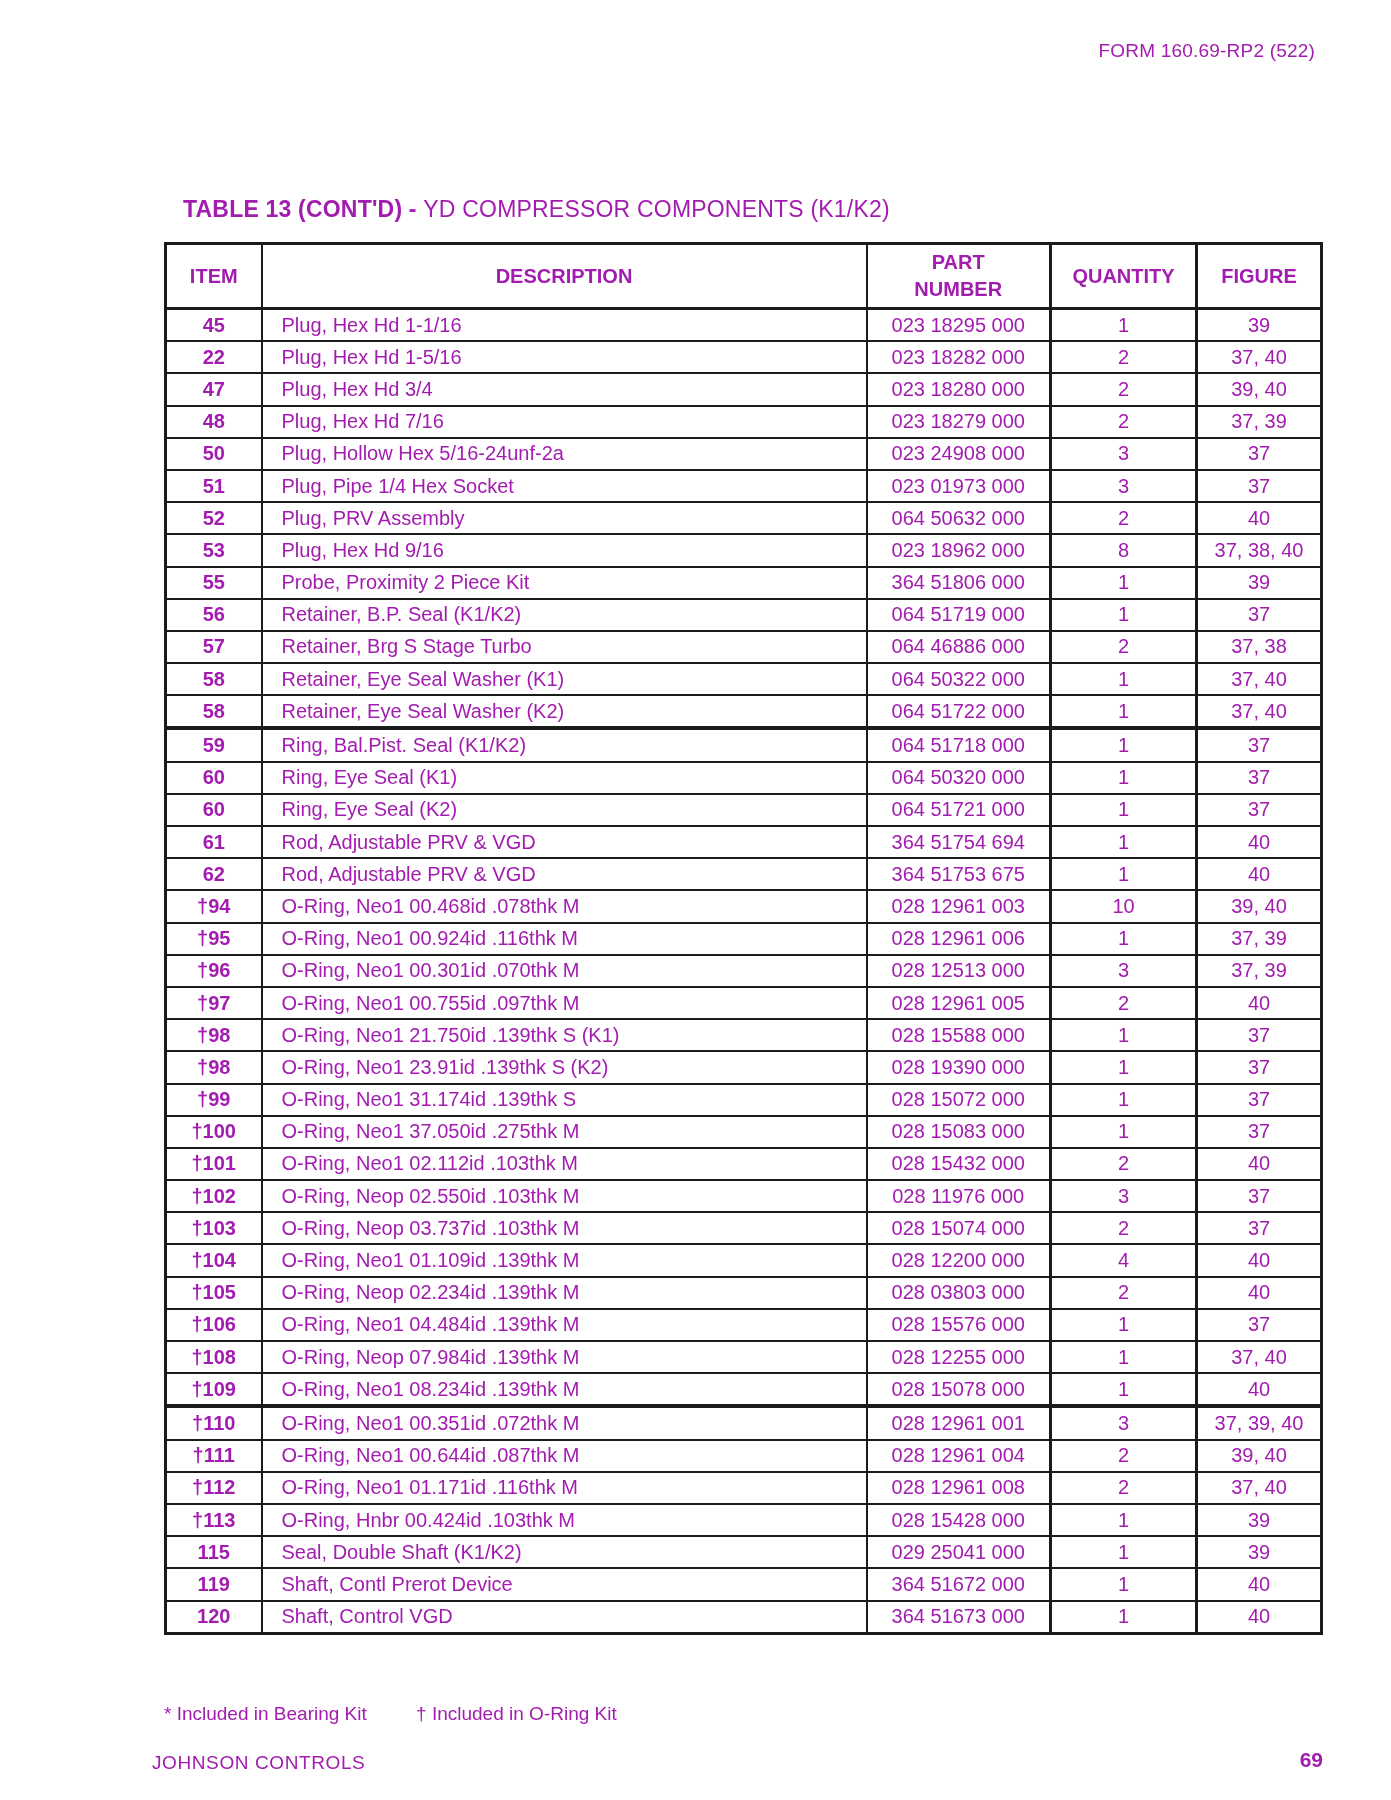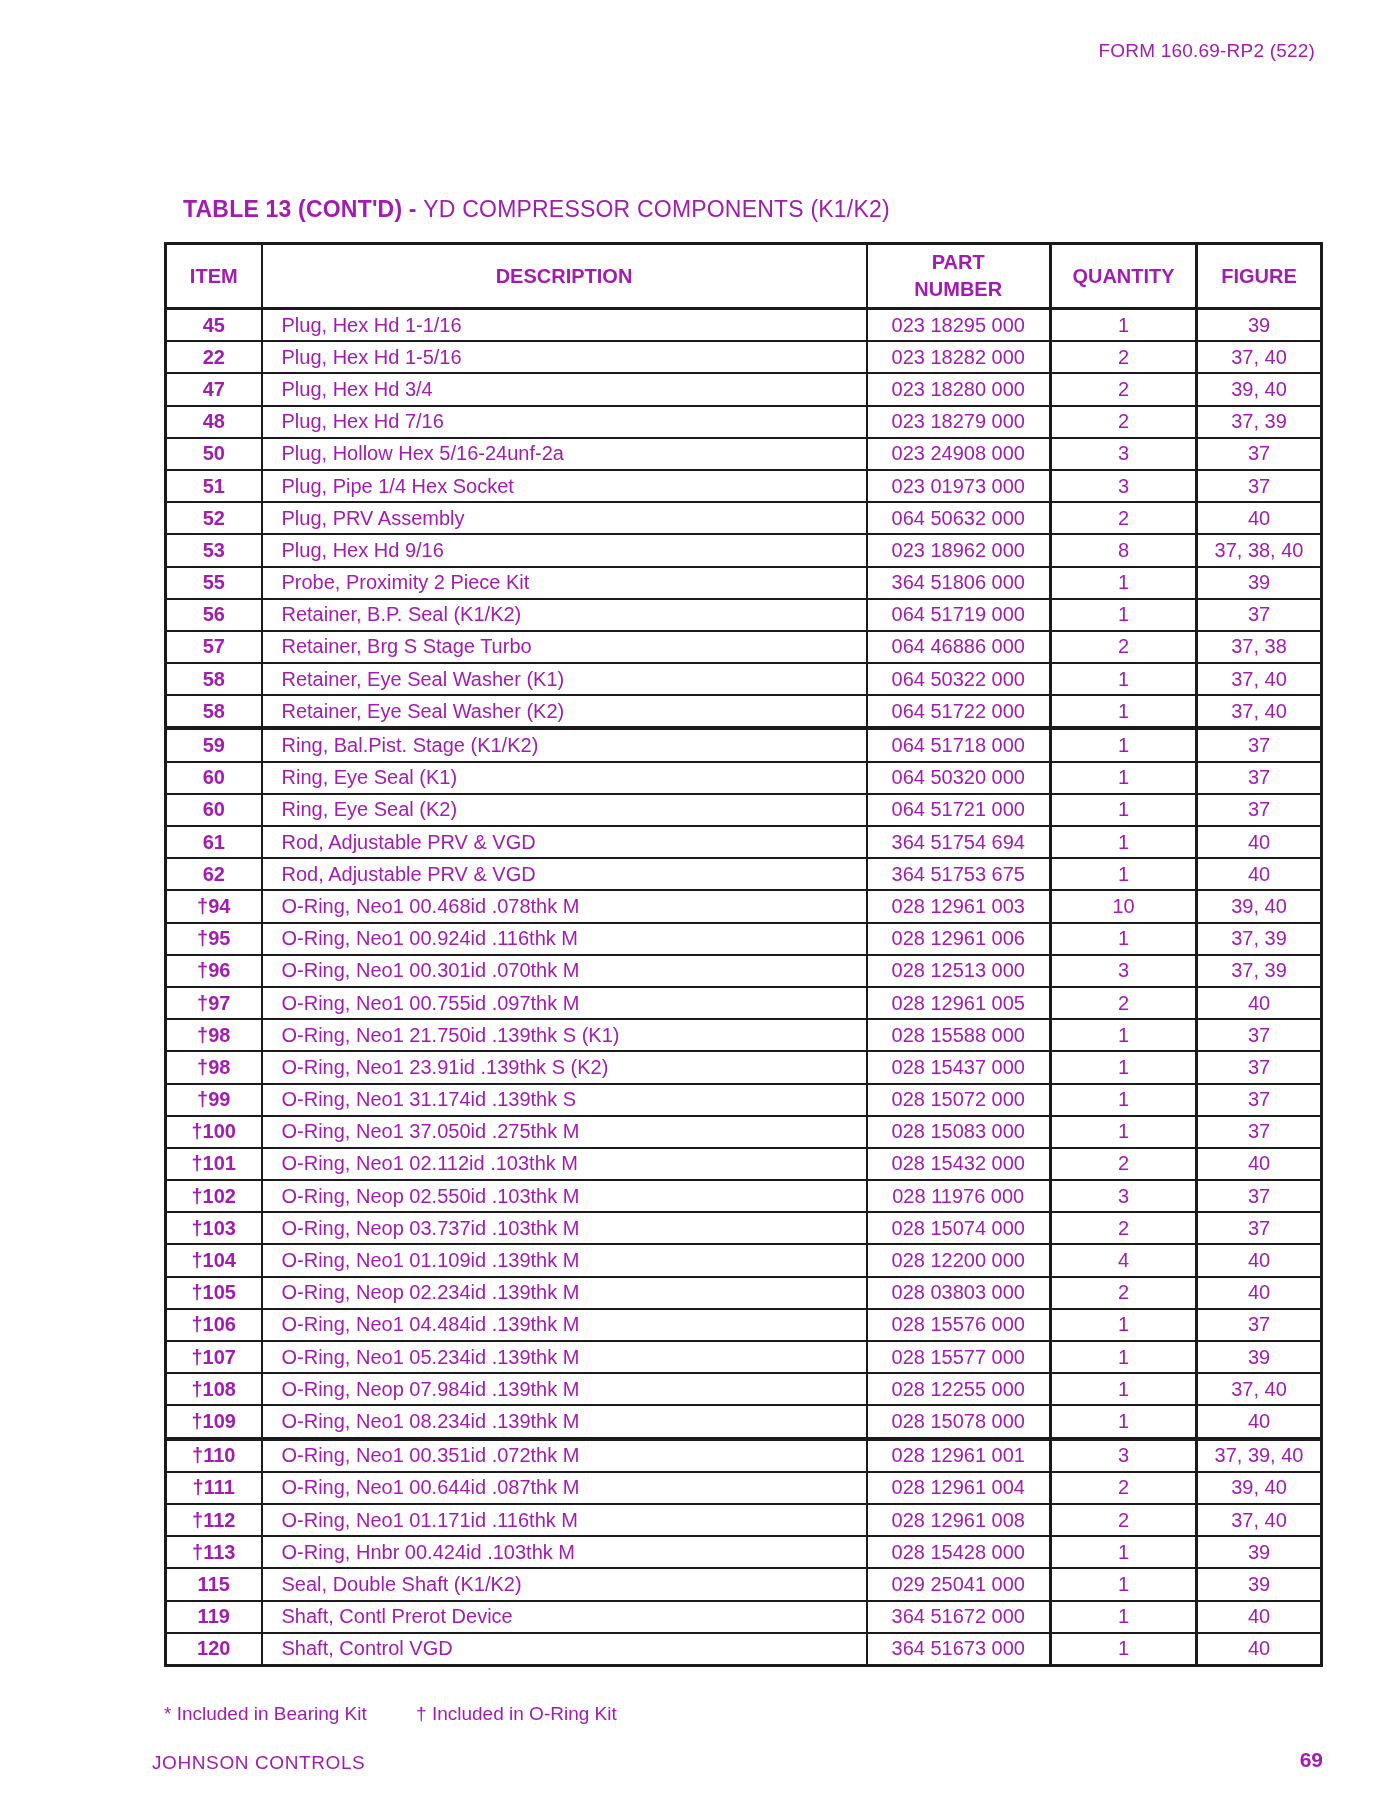--- a/index.html
+++ b/index.html
@@ -218,21 +218,21 @@
         </tr>
         <tr class="section-break">
           <td class="item">58</td>
           <td class="description">Retainer, Eye Seal Washer (K2)</td>
           <td class="part_number">064 51722 000</td>
           <td class="quantity">1</td>
           <td class="figure">37, 40</td>
         </tr>
         <tr>
           <td class="item">59</td>
-          <td class="description">Ring, Bal.Pist. Stage (K1/K2)</td>
+          <td class="description">Ring, Bal.Pist. Seal (K1/K2)</td>
           <td class="part_number">064 51718 000</td>
           <td class="quantity">1</td>
           <td class="figure">37</td>
         </tr>
         <tr>
           <td class="item">60</td>
           <td class="description">Ring, Eye Seal (K1)</td>
           <td class="part_number">064 50320 000</td>
           <td class="quantity">1</td>
           <td class="figure">37</td>
@@ -289,21 +289,21 @@
         <tr>
           <td class="item">†98</td>
           <td class="description">O-Ring, Neo1 21.750id .139thk S (K1)</td>
           <td class="part_number">028 15588 000</td>
           <td class="quantity">1</td>
           <td class="figure">37</td>
         </tr>
         <tr>
           <td class="item">†98</td>
           <td class="description">O-Ring, Neo1 23.91id .139thk S (K2)</td>
-          <td class="part_number">028 15437 000</td>
+          <td class="part_number">028 19390 000</td>
           <td class="quantity">1</td>
           <td class="figure">37</td>
         </tr>
         <tr>
           <td class="item">†99</td>
           <td class="description">O-Ring, Neo1 31.174id .139thk S</td>
           <td class="part_number">028 15072 000</td>
           <td class="quantity">1</td>
           <td class="figure">37</td>
         </tr>
@@ -348,27 +348,20 @@
           <td class="part_number">028 03803 000</td>
           <td class="quantity">2</td>
           <td class="figure">40</td>
         </tr>
         <tr>
           <td class="item">†106</td>
           <td class="description">O-Ring, Neo1 04.484id .139thk M</td>
           <td class="part_number">028 15576 000</td>
           <td class="quantity">1</td>
           <td class="figure">37</td>
-        </tr>
-        <tr>
-          <td class="item">†107</td>
-          <td class="description">O-Ring, Neo1 05.234id .139thk M</td>
-          <td class="part_number">028 15577 000</td>
-          <td class="quantity">1</td>
-          <td class="figure">39</td>
         </tr>
         <tr>
           <td class="item">†108</td>
           <td class="description">O-Ring, Neop 07.984id .139thk M</td>
           <td class="part_number">028 12255 000</td>
           <td class="quantity">1</td>
           <td class="figure">37, 40</td>
         </tr>
         <tr class="section-break">
           <td class="item">†109</td>

